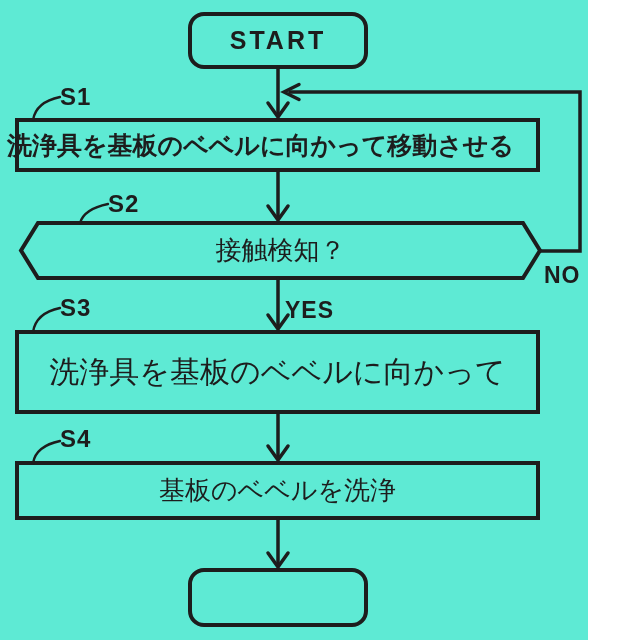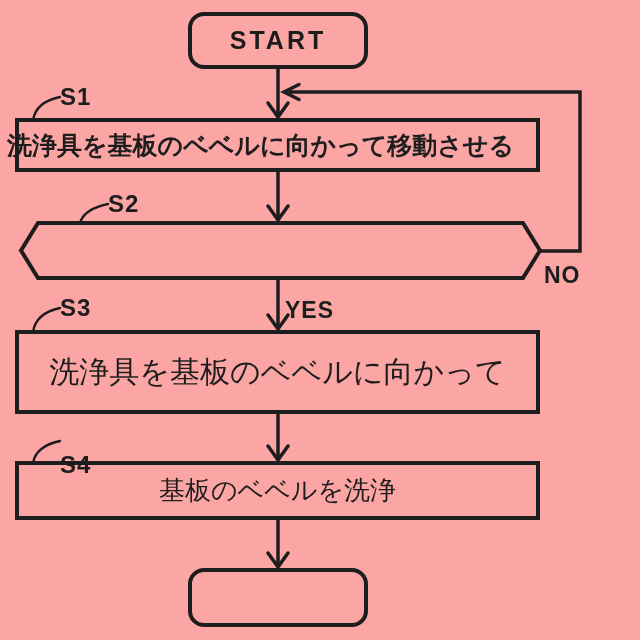--- a/index.html
+++ b/index.html
@@ -2,23 +2,23 @@
 <html><head>
 <meta charset="utf-8">
 <style>
   html, body {
     margin: 0;
     padding: 0;
     background: #ffffff;
   }
   .stage {
     position: relative;
-    width: 640px;
+    width: 588px;
     height: 640px;
-    background: #fca5a5;
+    background: #5eead4;
     font-family: "Liberation Sans", "DejaVu Sans", sans-serif;
     color: #1d1d1d;
     overflow: hidden;
   }
   .stage svg {
     position: absolute;
     left: 0;
     top: 0;
   }
   .txt {
@@ -87,29 +87,30 @@
     <path d="M60 97 Q36 102 33 120" stroke-width="2.3"></path>
     <path d="M108 204 Q84 209 80 223" stroke-width="2.3"></path>
     <path d="M60 308 Q36 313 33 332" stroke-width="2.3"></path>
     <path d="M60 441 Q36 446 33 463" stroke-width="2.3"></path>
   </svg>
 
   <div class="txt terminal-label" style="left:190px; top:14px; width:176px; height:53px;">START</div>
 
   <div class="txt jp" style="left:0; top:120px; width:521px; height:50px;font-weight:bold;">洗浄具を基板のベベルに向かって移動させる</div>
 
+  <div class="txt jp" style="left:21px; top:223px; width:519px; height:55px; font-size:26px;">接触検知？</div>
 
   <div class="txt jp jp-lines" style="left:17px; top:332px; width:521px; height:80px; font-size:30px;">
     <span>洗浄具を基板のベベルに向かって</span>
   </div>
 
   <div class="txt jp" style="left:17px; top:463px; width:521px; height:55px; font-size:26px;">基板のベベルを洗浄</div>
 
 
   <div class="txt step-label" style="left:60px; top:83px;">S1</div>
   <div class="txt step-label" style="left:108px; top:190px;">S2</div>
   <div class="txt step-label" style="left:60px; top:294px;">S3</div>
-  <div class="txt step-label" style="left:60px; top:451px;">S4</div>
+  <div class="txt step-label" style="left:60px; top:425px;">S4</div>
 
   <div class="txt branch-label" style="left:285px; top:297px;">YES</div>
   <div class="txt branch-label" style="left:544px; top:262px;">NO</div>
 
 </div>
 
 </body></html>

